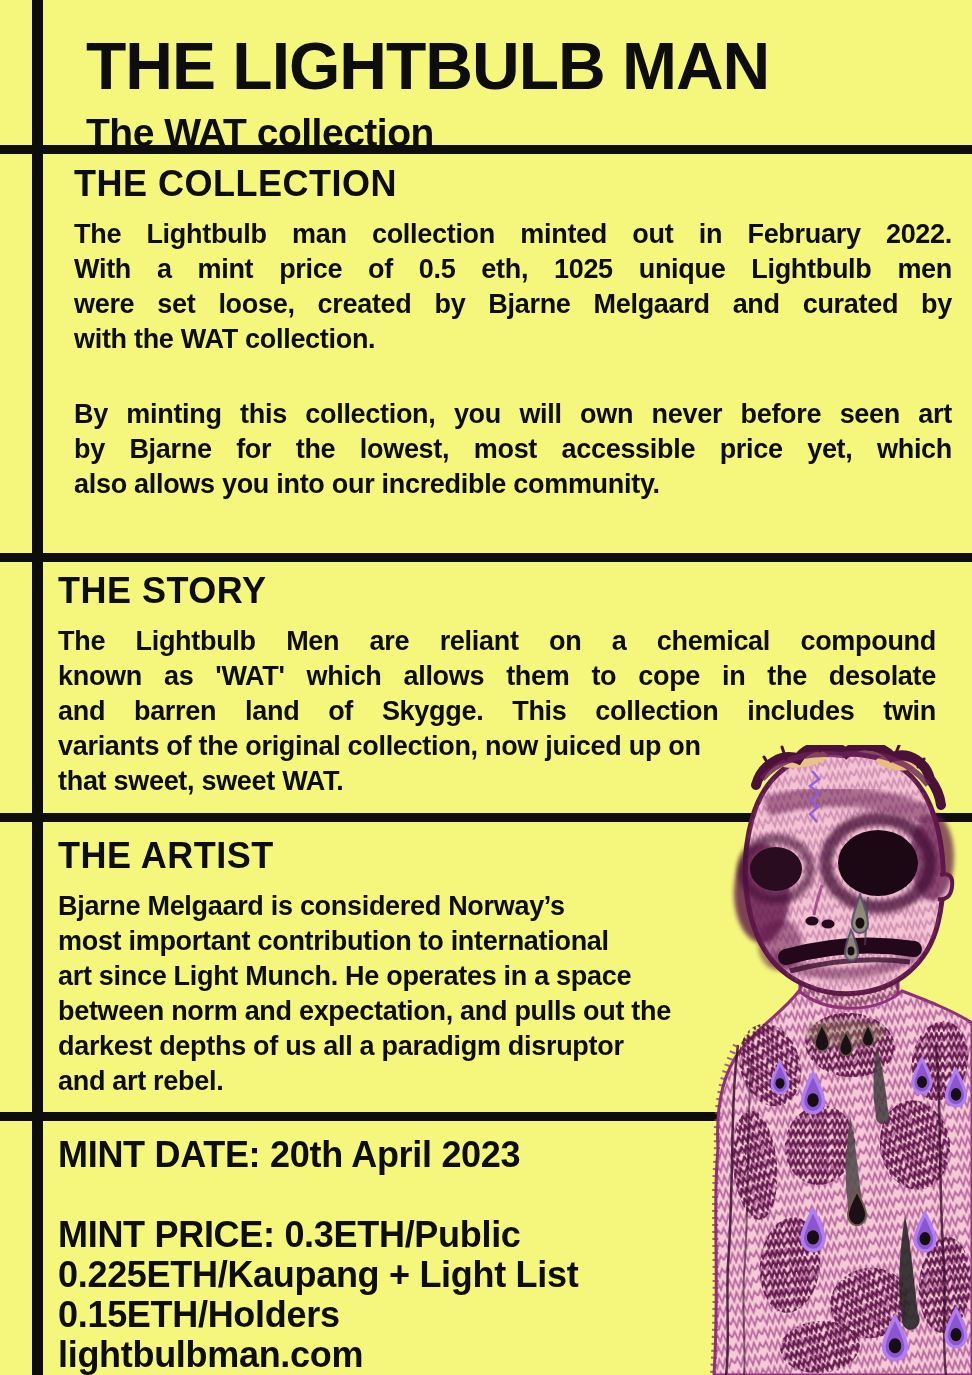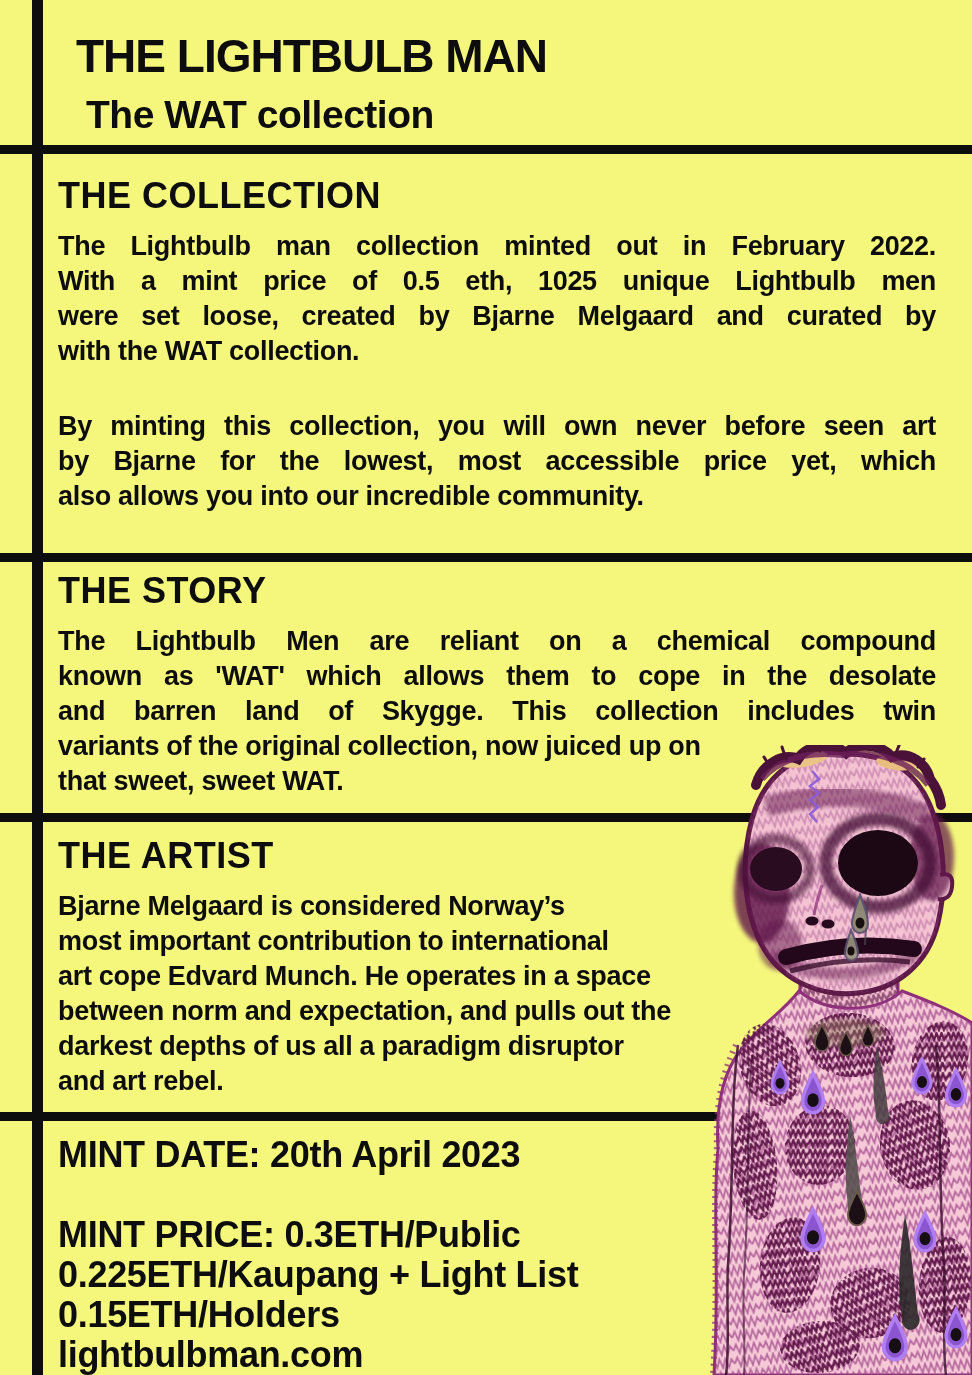--- a/index.html
+++ b/index.html
@@ -22,21 +22,21 @@
     position: absolute; left: 0; width: 972px; height: 9px;
     background: #0d0d0d; z-index: 2;
   }
   .hline1 { top: 145px; }
   .hline2 { top: 553px; }
   .hline3 { top: 813px; }
   .hline4 { top: 1112px; }
 
   .masthead { position: absolute; left: 76px; top: 20px; z-index: 1; }
   .poster-title {
-    margin: 0; font-size: 46px; font-weight: bold;
+    margin: 10px; font-size: 66px; font-weight: bold;
     letter-spacing: -1px; line-height: 72px; white-space: nowrap;
   }
   .poster-subtitle {
     margin: 2px 0 0 10px; font-size: 39px; font-weight: bold;
     letter-spacing: -0.5px; line-height: 42px; white-space: nowrap;
   }
 
   .sec { position: absolute; left: 58px; width: 878px; z-index: 1; }
   .sec h2 {
     margin: 0 0 13px 0; font-size: 36px; font-weight: bold;
@@ -47,21 +47,21 @@
     height: 35px; letter-spacing: -0.3px; white-space: nowrap;
     overflow: hidden;
   }
   .ln.just {
     white-space: normal;
     text-align: justify;
     text-align-last: justify;
   }
   .para2 { margin-top: 40px; }
 
-  .sec-collection { top: 176px; }
+  .sec-collection { top: 164px; margin-left: 16px; }
   .sec-story { top: 571px; }
   .sec-artist { top: 836px; }
 
   .sec-mint { top: 1135px; }
   .mint-ln {
     font-size: 36px; font-weight: bold; line-height: 40px;
     height: 40px; letter-spacing: -0.3px; white-space: nowrap; overflow: hidden;
   }
   .mint-time { padding-left: 187px; text-align: right; }
 
@@ -110,21 +110,21 @@
   </div>
 </section>
 
 <div class="hline hline3"></div>
 
 <section class="sec sec-artist">
   <h2>THE ARTIST</h2>
   <div class="para">
     <div class="ln">Bjarne Melgaard is considered Norway’s</div>
     <div class="ln">most important contribution to international</div>
-    <div class="ln">art cope Edvard Munch. He operates in a space</div>
+    <div class="ln">art since Light Munch. He operates in a space</div>
     <div class="ln">between norm and expectation, and pulls out the</div>
     <div class="ln">darkest depths of us all a paradigm disruptor</div>
     <div class="ln">and art rebel.</div>
   </div>
 </section>
 
 <div class="hline hline4"></div>
 
 <section class="sec sec-mint">
   <div class="mint-ln">MINT DATE: 20th April 2023</div>

